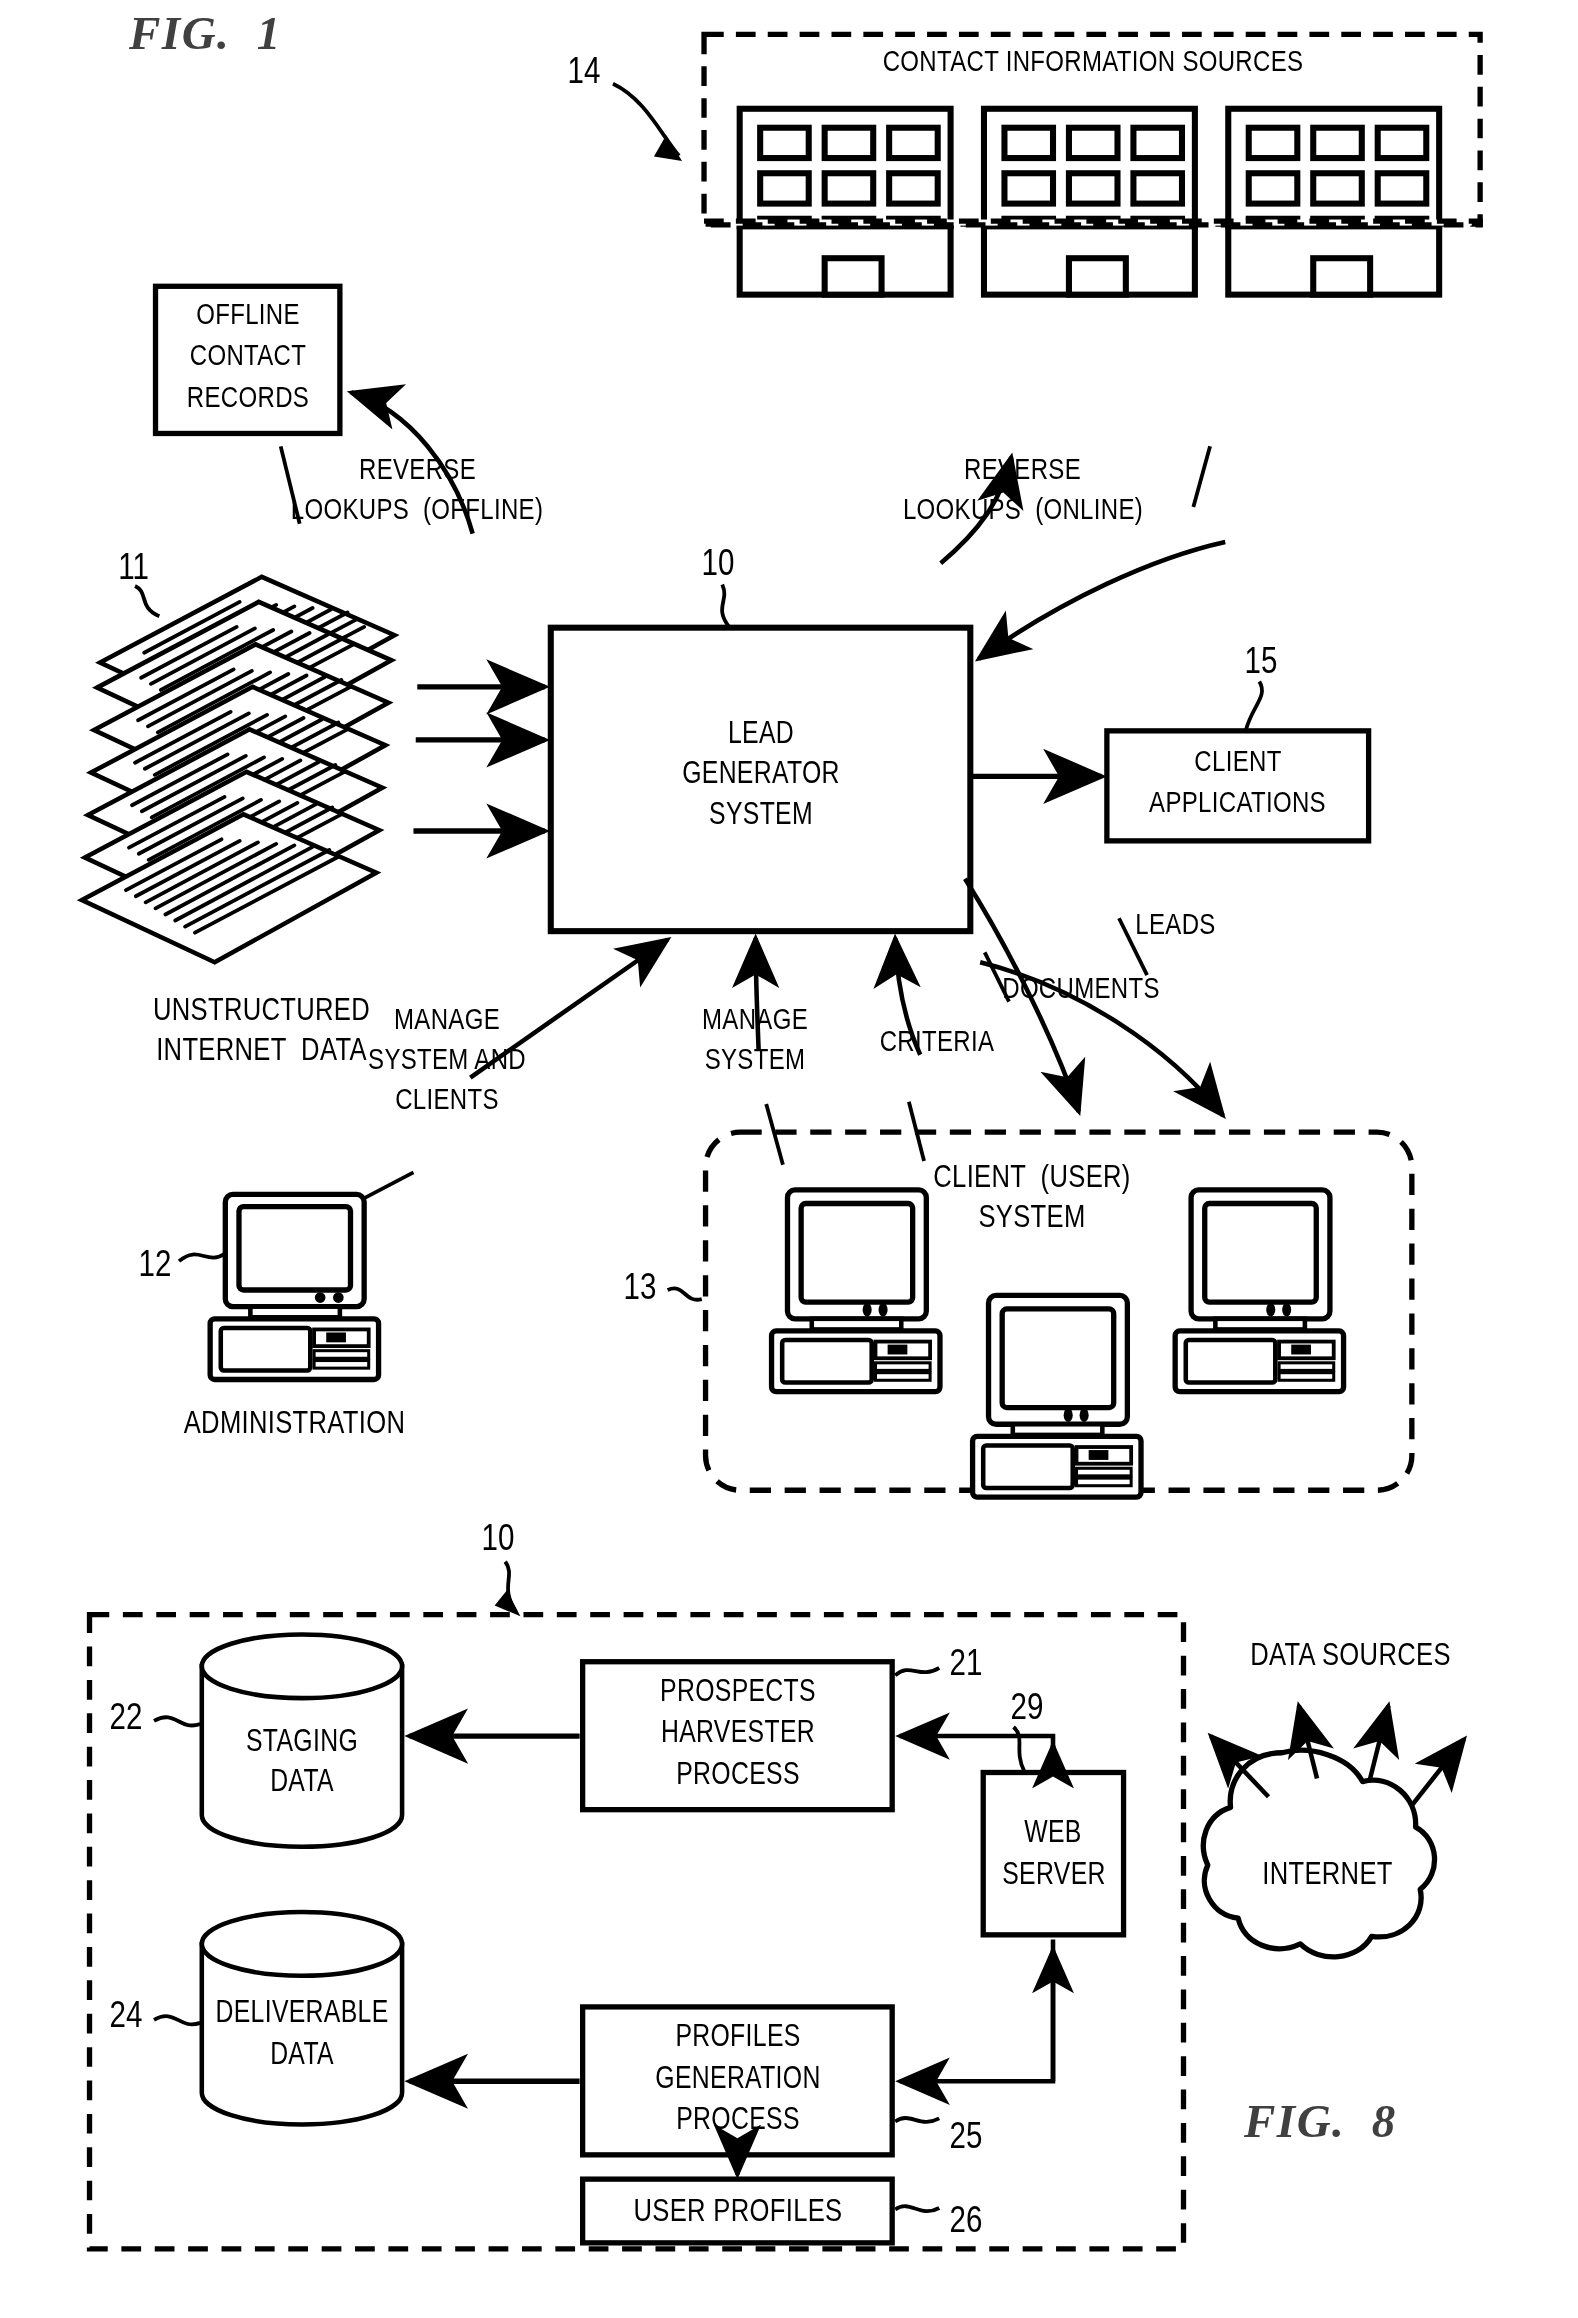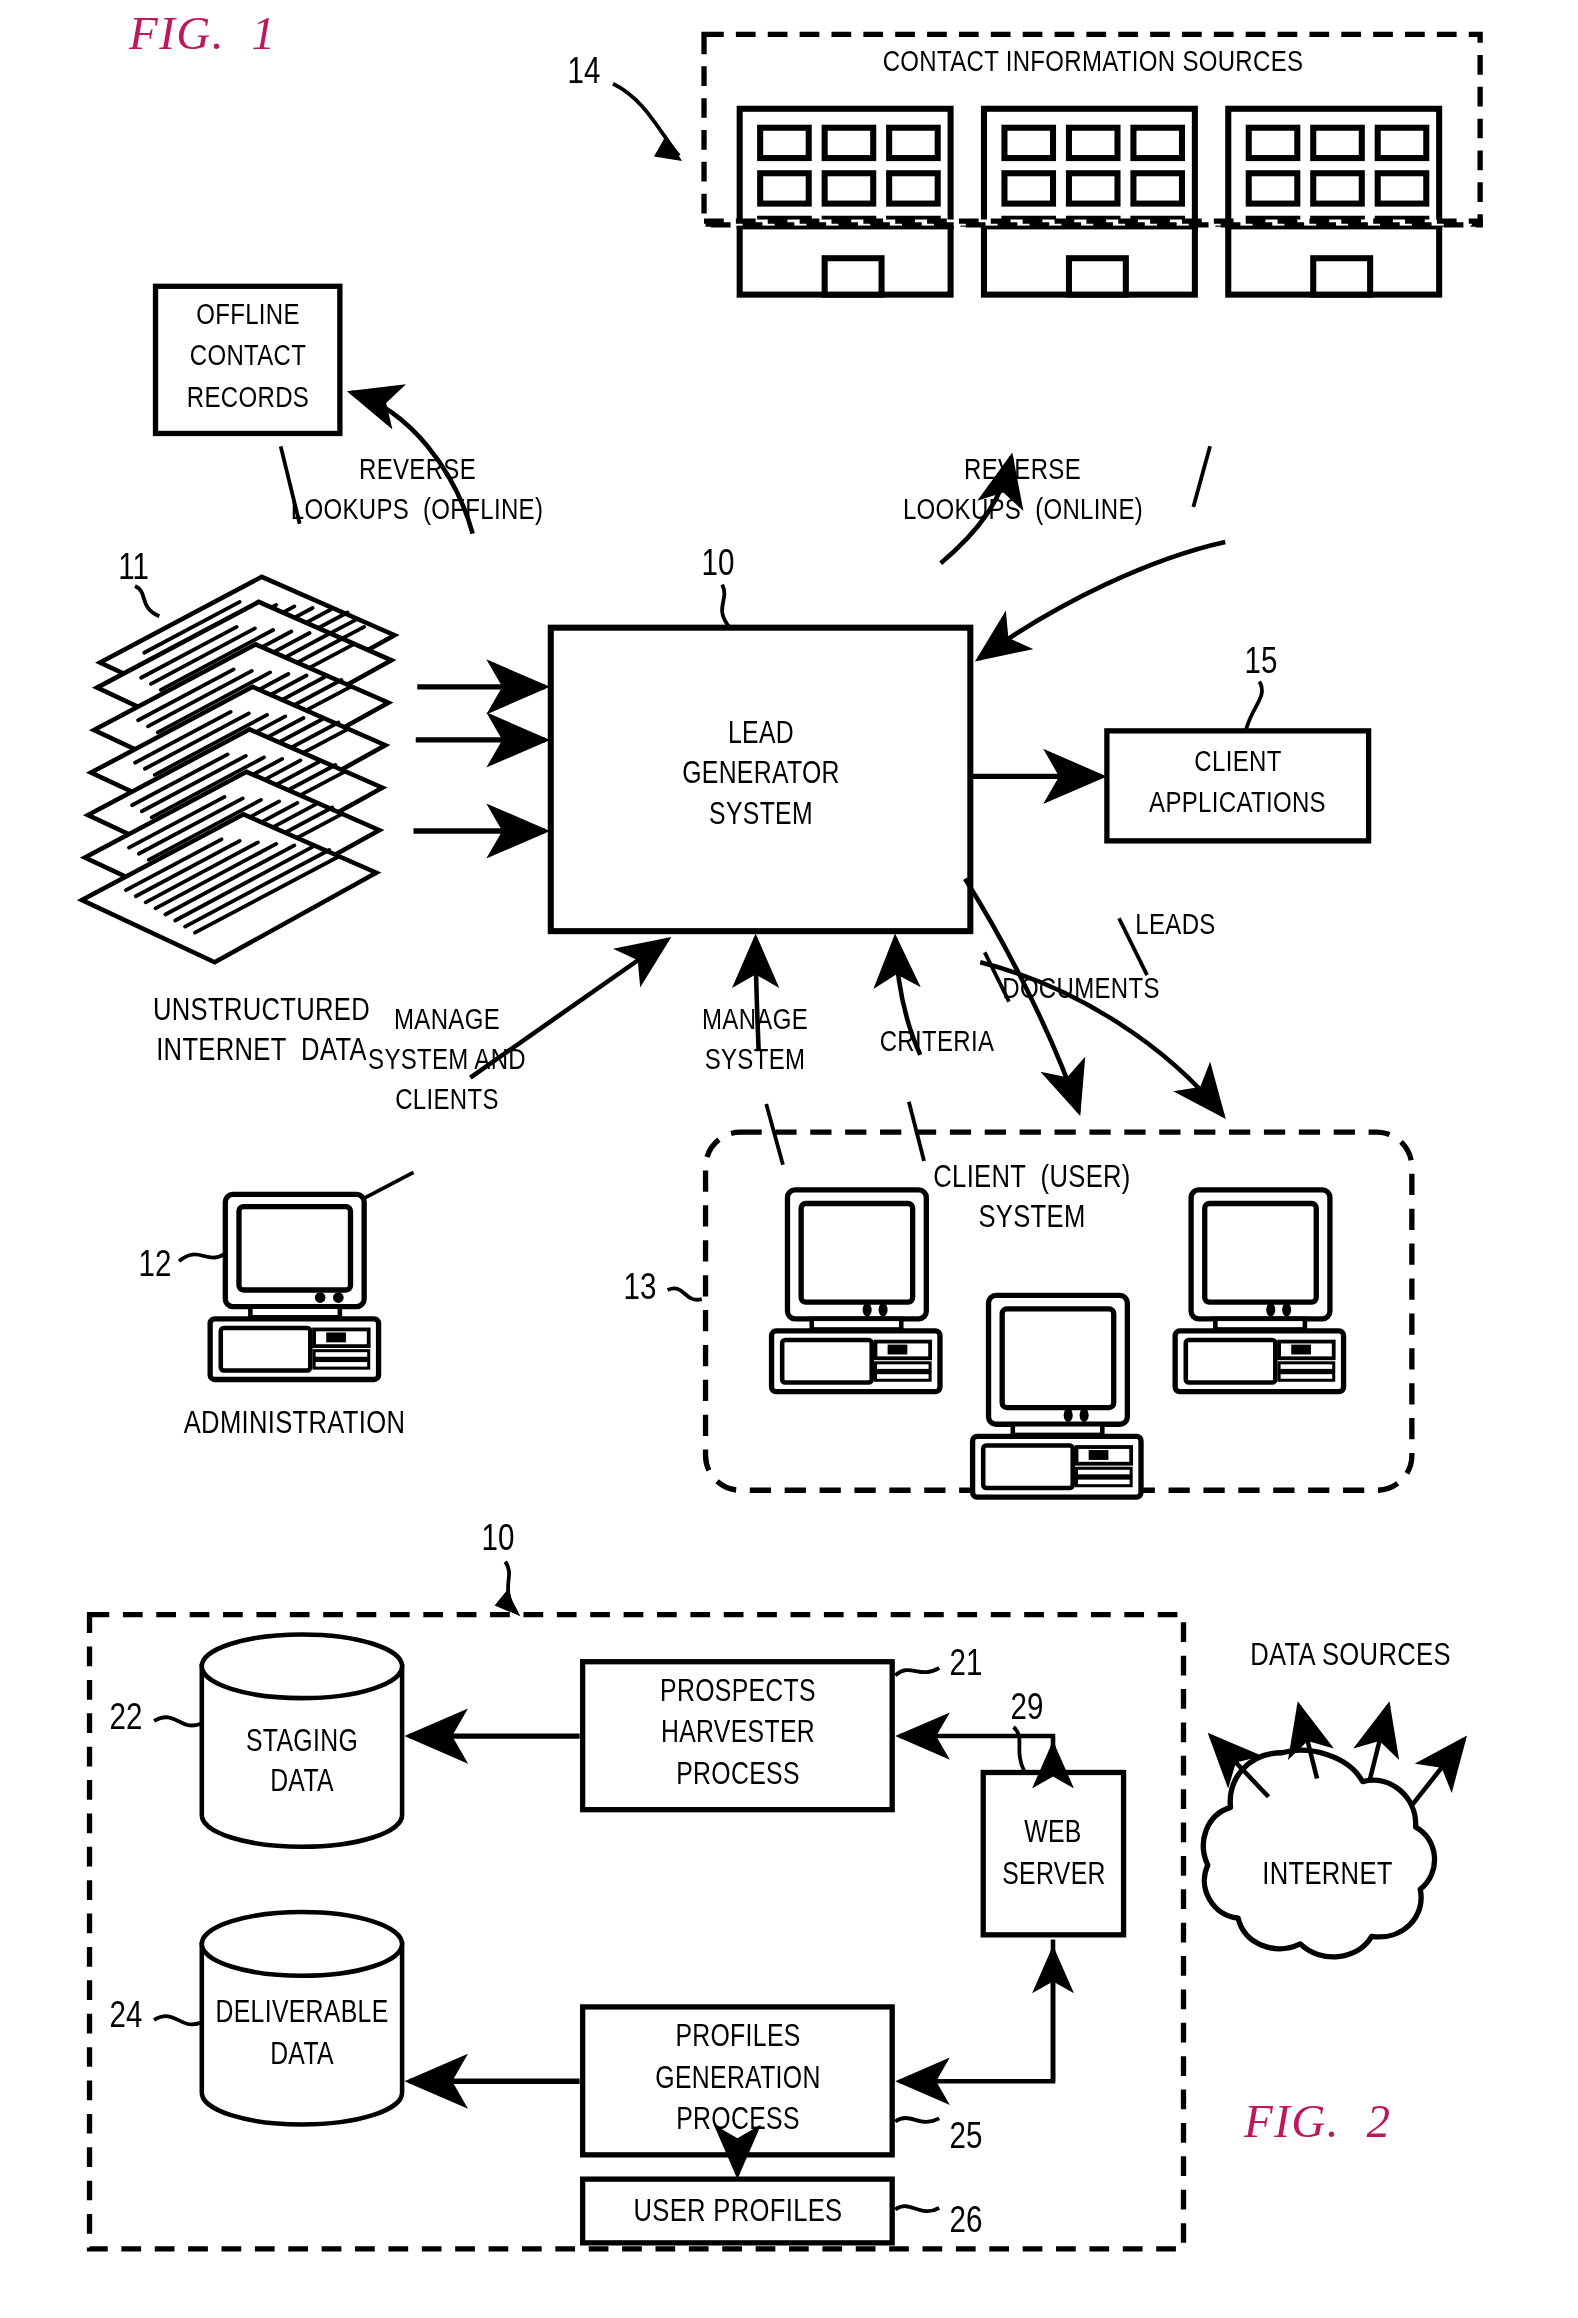--- a/index.html
+++ b/index.html
@@ -1,21 +1,21 @@
 <!DOCTYPE html>
 <html style="font-size:12px"><head>
 <meta charset="utf-8">
 <style>
   html,body{margin:0;padding:0;background:#ffffff;}
   body{width:1578px;height:2319px;position:relative;overflow:hidden;
        font-family:"Liberation Sans","DejaVu Sans",sans-serif;color:#000;}
   #root{position:absolute;inset:0;}
   svg.layer{position:absolute;left:0;top:0;width:1578px;height:2319px;}
   .figlabel{position:absolute;font-family:"Liberation Serif","DejaVu Serif",serif;
-            font-style:italic;font-weight:400;color:#be185d;white-space:pre;}
+            font-style:italic;font-weight:700;color:#404040;white-space:pre;}
   .txt{position:absolute;white-space:pre;text-align:center;color:#000;
        font-family:"Liberation Sans Narrow","Liberation Sans","DejaVu Sans Condensed",sans-serif;
        transform:scaleX(0.80);transform-origin:center center;letter-spacing:0.4px;line-height:1.12;}
   .num{position:absolute;white-space:pre;color:#000;
        font-family:"Liberation Sans Narrow","Liberation Sans",sans-serif;
        transform:scaleX(0.82);transform-origin:center center;}
 </style>
 </head>
 <body>
 
@@ -475,16 +475,16 @@
   <div class="txt" style="left:583px;top:2019px;width:310px;font-size:31px;">PROFILES</div>
   <div class="txt" style="left:583px;top:2061px;width:310px;font-size:31px;">GENERATION</div>
   <div class="txt" style="left:583px;top:2102px;width:310px;font-size:31px;">PROCESS</div>
 
   <div class="num" style="left:946px;top:2199px;font-size:36px;">26</div>
   <div class="txt" style="left:583px;top:2193px;width:310px;font-size:32px;">USER PROFILES</div>
 
   <div class="txt" style="left:1191px;top:1637px;width:319px;font-size:32px;">DATA SOURCES</div>
   <div class="txt" style="left:1229px;top:1856px;width:197px;font-size:32px;">INTERNET</div>
 
-  <div class="figlabel" style="left:1244px;top:2094px;font-size:47px;letter-spacing:1.5px;">FIG.  2</div>
+  <div class="figlabel" style="left:1244px;top:2094px;font-size:47px;letter-spacing:1.5px;">FIG.  8</div>
 
 </div>
 
 
 </body></html>

